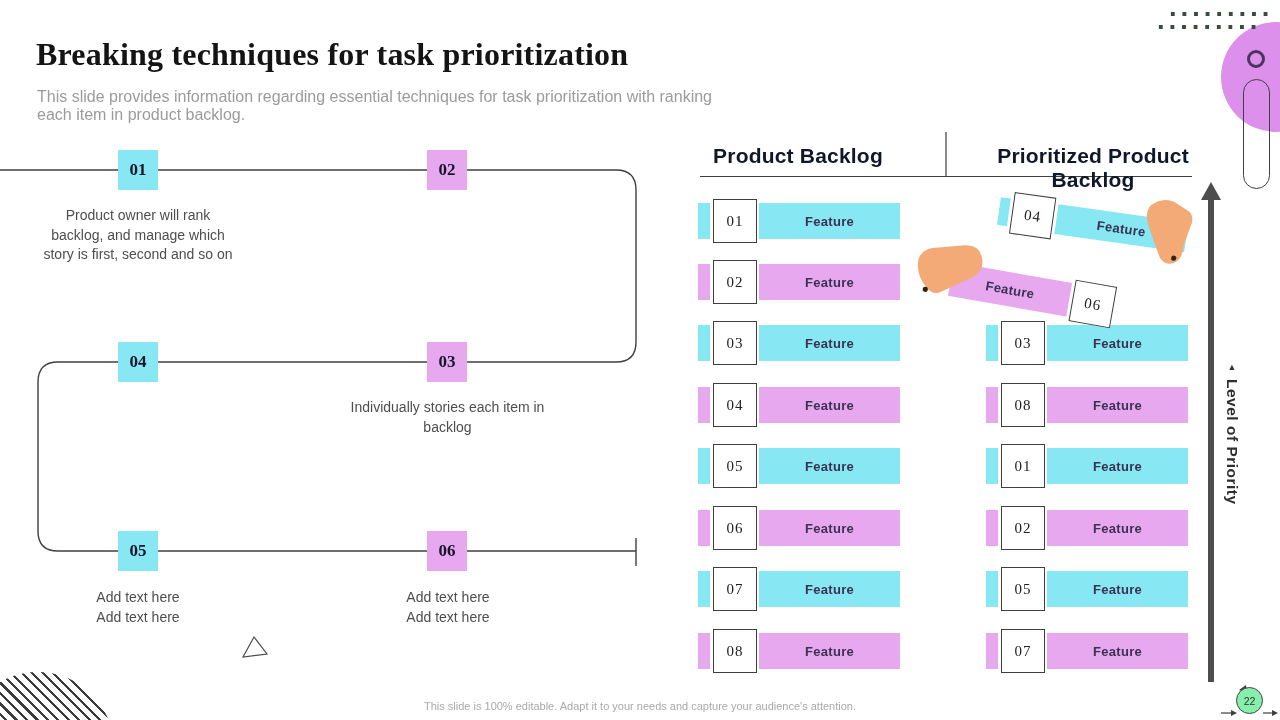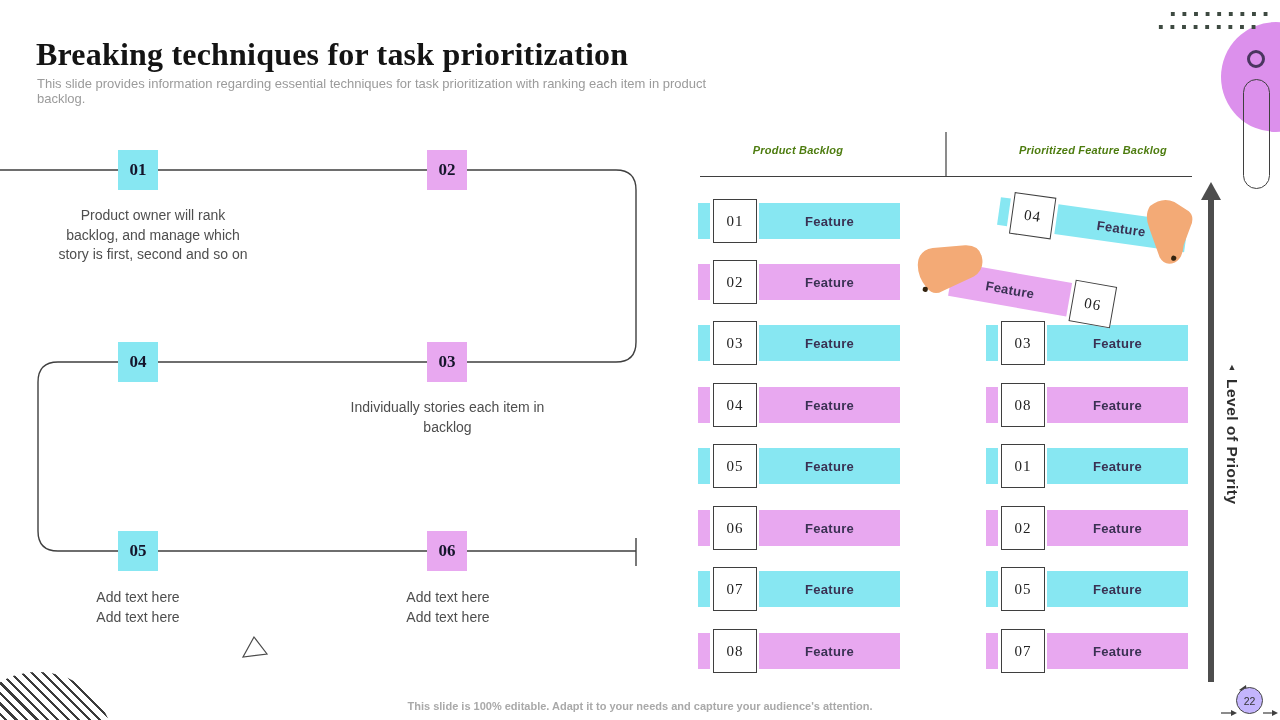--- a/index.html
+++ b/index.html
@@ -7,42 +7,42 @@
     position:relative;width:1280px;height:720px;background:#ffffff;
     overflow:hidden;font-family:"Liberation Sans",sans-serif;margin:0 auto;
   }
   
   .title{
     position:absolute;left:36px;top:36px;width:760px;
     font-family:"Liberation Serif",serif;font-weight:bold;font-size:32px;
     color:#141414;letter-spacing:.2px;
   }
   .subtitle{
-    position:absolute;left:37px;top:76px;width:700px;
-    font-size:13px;color:#9b9b9b;
+    position:absolute;left:37px;top:88px;width:700px;
+    font-size:16px;color:#9b9b9b;
   }
   
   .bg-svg{position:absolute;left:0;top:0;z-index:1;}
   
   .chip{
     position:absolute;width:40px;height:40px;z-index:3;
     display:flex;align-items:center;justify-content:center;
     font-family:"Liberation Serif",serif;font-weight:bold;font-size:17px;color:#15152b;
   }
   .cyan{background:#87e7f2;}
   .pink{background:#e8a8f0;}
   
   .ftext{
     position:absolute;z-index:2;text-align:center;
     font-size:14px;line-height:19.5px;color:#4e4e4e;
   }
   
   .col-header{
     position:absolute;top:144px;width:246px;z-index:2;text-align:center;
-    font-weight:bold;font-size:11px;color:#4d7c0f;letter-spacing:.2px;font-style:italic;
+    font-weight:bold;font-size:21px;color:#0f172a;letter-spacing:.2px;
   }
   
   .frow{position:absolute;width:203px;height:44px;z-index:2;}
   .stub{position:absolute;left:0;top:4px;width:12px;height:36px;}
   .numbox{
     position:absolute;left:15px;top:0;width:42px;height:42px;background:#fff;
     border:1.2px solid #3f3f3f;display:flex;align-items:center;justify-content:center;
     font-family:"Liberation Serif",serif;font-size:15px;color:#222;letter-spacing:1px;
   }
   .fbar{
@@ -84,25 +84,25 @@
   .dots{
     position:absolute;width:105px;height:10px;z-index:1;
     background-image:radial-gradient(circle 2.3px,#3e4a41 96%,transparent 100%);
     background-size:11.6px 10px;
   }
   .striped-circle{
     position:absolute;left:-38px;top:672px;width:152px;height:152px;border-radius:50%;z-index:0;
     background:repeating-linear-gradient(45deg,#3b3b3b 0 2.2px,#ffffff 2.2px 7.4px);
   }
   
-  .footer-note{position:absolute;left:0;top:700px;width:1280px;text-align:center;font-size:11px;color:#a9a9a9;z-index:2;font-weight:bold;}
+  .footer-note{position:absolute;left:0;top:700px;width:1280px;text-align:center;font-size:11px;color:#a9a9a9;z-index:2;}
   .page-badge{
     position:absolute;left:1236px;top:687px;width:25px;height:25px;border:1.2px solid #444;
     border-radius:50%;display:flex;align-items:center;justify-content:center;
-    font-size:10.5px;color:#333;z-index:3;background:#c4b5fd;
+    font-size:10.5px;color:#333;z-index:3;background:#86efac;
   }
   .badge-arrows{position:absolute;left:1220px;top:684px;z-index:2;}
 </style>
 </head>
 <body>
 
 <div class="slide">
 
   <svg class="bg-svg" width="1280" height="720">
     <path d="M 0 170 H 616 Q 636 170 636 190 V 342 Q 636 362 616 362 H 58 Q 38 362 38 382 V 531 Q 38 551 58 551 H 636" fill="none" stroke="#3f3f3f" stroke-width="1.4"></path>
@@ -122,33 +122,33 @@
   <div class="title">Breaking techniques for task prioritization</div>
   <div class="subtitle">This slide provides information regarding essential techniques for task prioritization with ranking each item in product backlog.</div>
 
   <div class="chip cyan" style="left:118px;top:150px;">01</div>
   <div class="chip pink" style="left:427px;top:150px;">02</div>
   <div class="chip cyan" style="left:118px;top:342px;">04</div>
   <div class="chip pink" style="left:427px;top:342px;">03</div>
   <div class="chip cyan" style="left:118px;top:531px;">05</div>
   <div class="chip pink" style="left:427px;top:531px;">06</div>
 
-  <div class="ftext" style="left:42px;top:206px;width:192px;margin-left:15px;">Product owner will rank backlog, and manage which story is first, second and so on</div>
+  <div class="ftext" style="left:42px;top:206px;width:192px;">Product owner will rank backlog, and manage which story is first, second and so on</div>
   <div class="ftext" style="left:340px;top:398px;width:215px;">Individually stories each item in backlog</div>
   <div class="ftext" style="left:57px;top:588px;width:162px;">
     <div>Add text here</div>
     <div>Add text here</div>
   </div>
   <div class="ftext" style="left:367px;top:588px;width:162px;">
     <div>Add text here</div>
     <div>Add text here</div>
   </div>
 
   <div class="col-header" style="left:675px;">Product Backlog</div>
-  <div class="col-header" style="left:970px;">Prioritized Feature Backlog</div>
+  <div class="col-header" style="left:970px;">Prioritized Product Backlog</div>
 
   <div class="frow" style="left:698px;top:199px;">
     <span class="stub cyan"></span>
     <span class="numbox">01</span>
     <span class="fbar cyan">Feature</span>
   </div>
   <div class="frow" style="left:698px;top:260px;">
     <span class="stub pink"></span>
     <span class="numbox">02</span>
     <span class="fbar pink">Feature</span>

